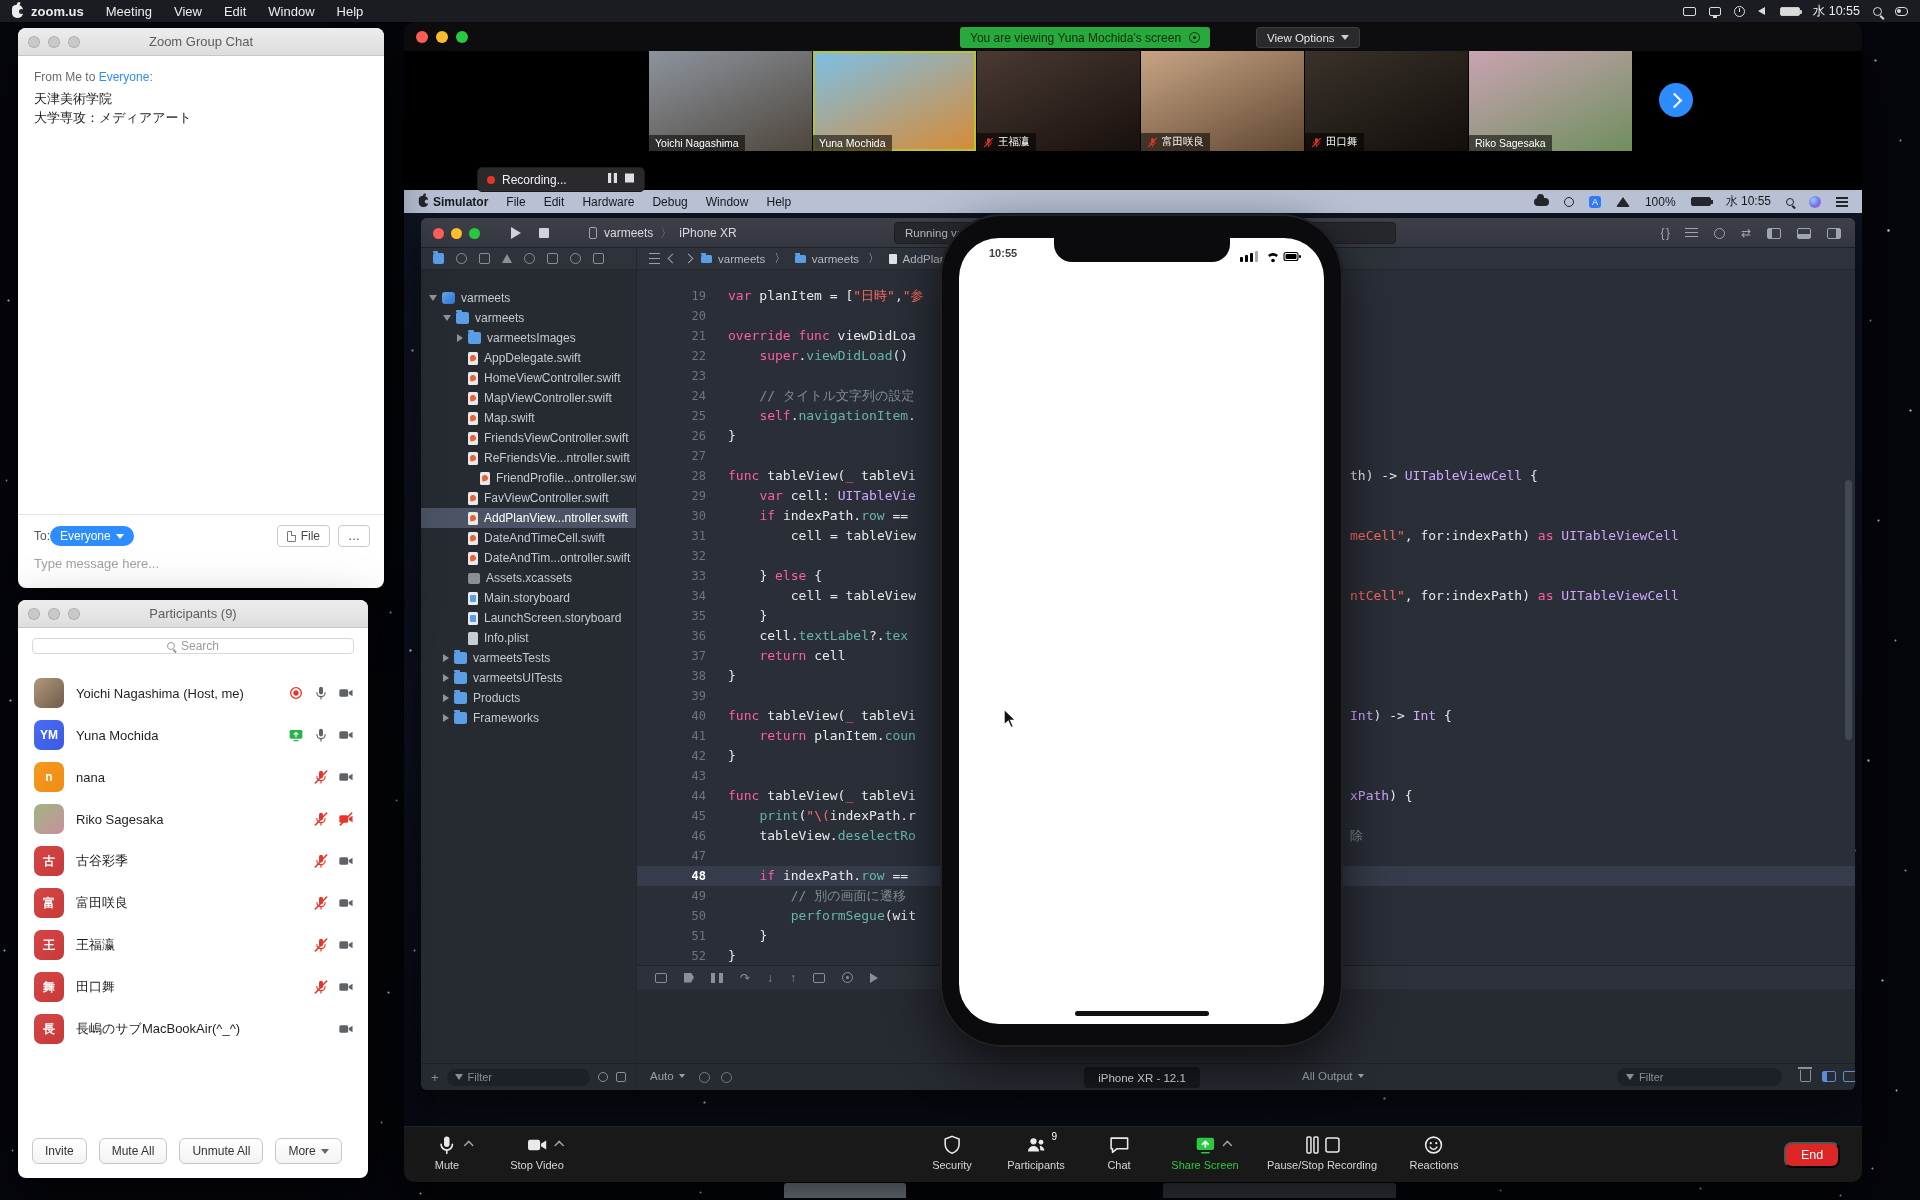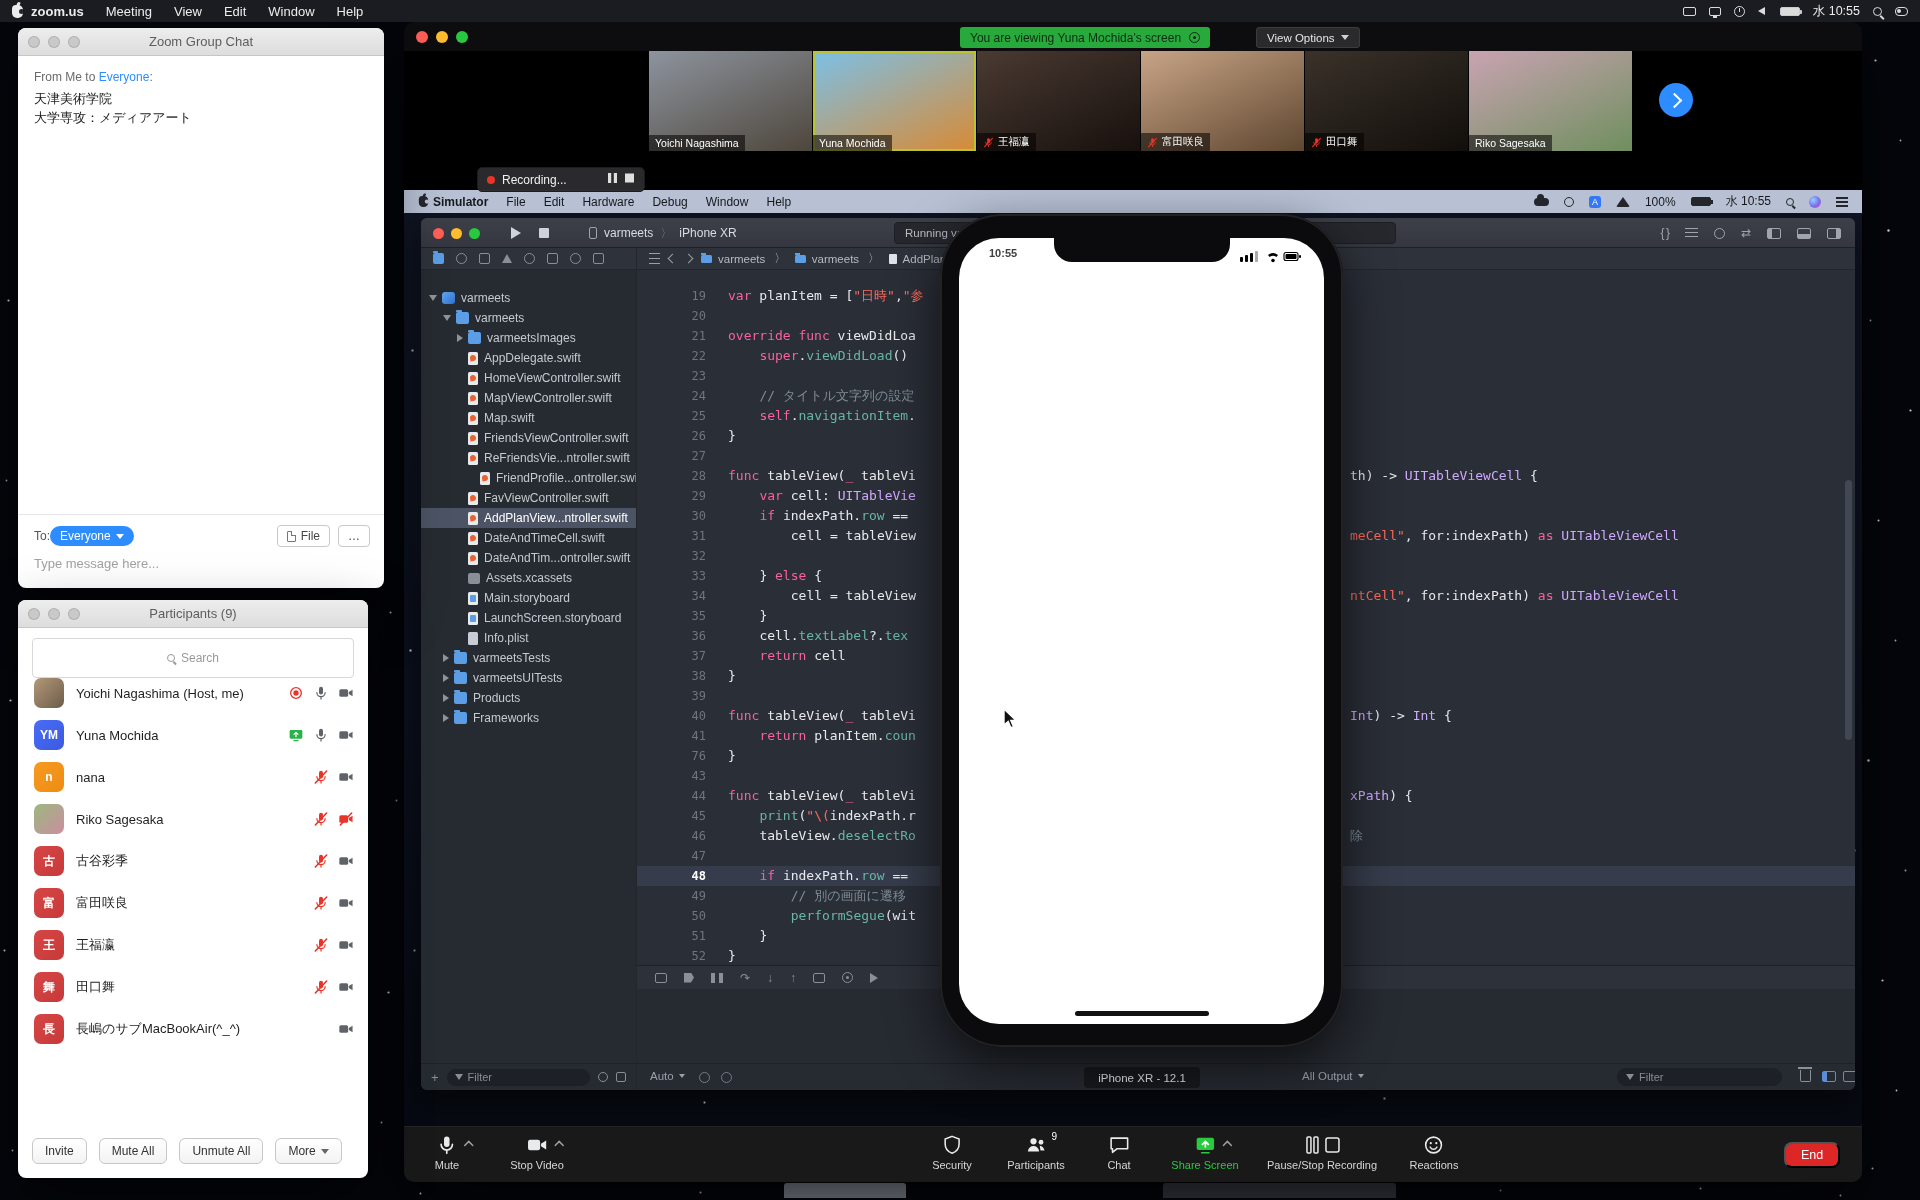--- a/index.html
+++ b/index.html
@@ -50,21 +50,21 @@
 .to-pill{background:#2d8cff;color:#fff;font-size:12px;border-radius:10px;height:20px;padding:0 10px;display:flex;align-items:center;gap:5px}
 .to-pill .dn{width:0;height:0;border-left:4px solid transparent;border-right:4px solid transparent;border-top:5px solid #fff}
 .chat-to-row .spacer{flex:1}
 .chip-btn{border:1px solid #c9c9c9;border-radius:4px;height:22px;display:flex;align-items:center;gap:5px;padding:0 9px;font-size:12px;color:#444;background:#fff}
 .chip-btn + .chip-btn{margin-left:8px}
 .doc-ic{width:9px;height:11px;border:1.2px solid #777;border-radius:1px;position:relative}
 .doc-ic::after{content:"";position:absolute;right:-1px;top:-1px;width:4px;height:4px;background:#fff;border-left:1.2px solid #777;border-bottom:1.2px solid #777}
 .chat-input{position:absolute;left:16px;top:500px;font-size:13px;color:#a2a2a2}
 
 .partwin{left:18px;top:600px;width:350px;height:578px}
-.psearch{position:absolute;left:14px;top:38px;width:322px;height:40px;border:1px solid #d8d8d8;border-radius:4px;display:flex;align-items:center;justify-content:center;gap:6px;color:#9a9a9a;font-size:12px;background:#fff}
+.psearch{position:absolute;left:14px;top:38px;width:322px;height:16px;border:1px solid #d8d8d8;border-radius:4px;display:flex;align-items:center;justify-content:center;gap:6px;color:#9a9a9a;font-size:12px;background:#fff}
 .ps-ico{width:8px;height:8px;border:1.5px solid #9a9a9a;border-radius:50%;position:relative}
 .ps-ico::after{content:"";position:absolute;left:6px;top:6px;width:4px;height:1.5px;background:#9a9a9a;transform:rotate(45deg);transform-origin:0 0}
 .plist{position:absolute;left:0;top:72px;width:100%}
 .prow{height:42px;display:flex;align-items:center;padding:0 14px 0 16px}
 .pavatar{width:30px;height:30px;border-radius:7px;display:flex;align-items:center;justify-content:center;color:#fff;font-size:12px;font-weight:bold;margin-right:12px;flex:none}
 .pname{font-size:13px;color:#1f1f1f;white-space:nowrap;overflow:hidden;flex:1}
 .picons{display:flex;align-items:center;gap:9px;margin-left:8px}
 .pfoot{position:absolute;left:0;bottom:14px;width:100%;display:flex;gap:12px;padding:0 14px}
 .pf-btn{height:26px;border:1px solid #c7c7c7;border-radius:6px;background:linear-gradient(#ffffff,#f3f3f3);font-size:12px;color:#333;display:flex;align-items:center;gap:5px;padding:0 12px}
 .pf-btn .dn{width:0;height:0;border-left:4px solid transparent;border-right:4px solid transparent;border-top:5px solid #666}
@@ -812,21 +812,21 @@
           <div class="cl"><span class="num">32</span><span class="codetext" style="padding-left: 0px;"></span></div>
           <div class="cl"><span class="num">33</span><span class="codetext" style="padding-left: 31.4px;"><span class="cp">} </span><span class="ck">else</span><span class="cp"> {</span></span></div>
           <div class="cl"><span class="num">34</span><span class="codetext" style="padding-left: 62.8px;"><span class="cp">cell = tableView</span></span><span class="rfrag"><span class="cs">ntCell"</span><span class="cp">, for:indexPath) </span><span class="ck">as</span><span class="cp"> </span><span class="ct">UITableViewCell</span></span></div>
           <div class="cl"><span class="num">35</span><span class="codetext" style="padding-left: 31.4px;"><span class="cp">}</span></span></div>
           <div class="cl"><span class="num">36</span><span class="codetext" style="padding-left: 31.4px;"><span class="cp">cell.</span><span class="cm">textLabel</span><span class="cp">?.</span><span class="cm">tex</span></span></div>
           <div class="cl"><span class="num">37</span><span class="codetext" style="padding-left: 31.4px;"><span class="ck">return </span><span class="cp">cell</span></span></div>
           <div class="cl"><span class="num">38</span><span class="codetext" style="padding-left: 0px;"><span class="cp">}</span></span></div>
           <div class="cl"><span class="num">39</span><span class="codetext" style="padding-left: 0px;"></span></div>
           <div class="cl"><span class="num">40</span><span class="codetext" style="padding-left: 0px;"><span class="ck">func </span><span class="cp">tableView(</span><span class="ck">_</span><span class="cp"> tableVi</span></span><span class="rfrag"><span class="ct">Int</span><span class="cp">) -&gt; </span><span class="ct">Int</span><span class="cp"> {</span></span></div>
           <div class="cl"><span class="num">41</span><span class="codetext" style="padding-left: 31.4px;"><span class="ck">return </span><span class="cp">planItem.</span><span class="cm">coun</span></span></div>
-          <div class="cl"><span class="num">76</span><span class="codetext" style="padding-left: 0px;"><span class="cp">}</span></span></div>
+          <div class="cl"><span class="num">42</span><span class="codetext" style="padding-left: 0px;"><span class="cp">}</span></span></div>
           <div class="cl"><span class="num">43</span><span class="codetext" style="padding-left: 0px;"></span></div>
           <div class="cl"><span class="num">44</span><span class="codetext" style="padding-left: 0px;"><span class="ck">func </span><span class="cp">tableView(</span><span class="ck">_</span><span class="cp"> tableVi</span></span><span class="rfrag"><span class="ct">xPath</span><span class="cp">) {</span></span></div>
           <div class="cl"><span class="num">45</span><span class="codetext" style="padding-left: 31.4px;"><span class="cm">print</span><span class="cp">(</span><span class="cs">"\(</span><span class="cp">indexPath.r</span></span></div>
           <div class="cl"><span class="num">46</span><span class="codetext" style="padding-left: 31.4px;"><span class="cp">tableView.</span><span class="cm">deselectRo</span></span><span class="rfrag"><span class="cc">除</span></span></div>
           <div class="cl"><span class="num">47</span><span class="codetext" style="padding-left: 0px;"></span></div>
           <div class="cl hl"><span class="num">48</span><span class="codetext" style="padding-left: 31.4px;"><span class="ck">if </span><span class="cp">indexPath.</span><span class="cm">row</span><span class="cp"> == </span></span></div>
           <div class="cl"><span class="num">49</span><span class="codetext" style="padding-left: 62.8px;"><span class="cc">// 別の画面に遷移</span></span></div>
           <div class="cl"><span class="num">50</span><span class="codetext" style="padding-left: 62.8px;"><span class="cm">performSegue</span><span class="cp">(wit</span></span></div>
           <div class="cl"><span class="num">51</span><span class="codetext" style="padding-left: 31.4px;"><span class="cp">}</span></span></div>
           <div class="cl"><span class="num">52</span><span class="codetext" style="padding-left: 0px;"><span class="cp">}</span></span></div>

